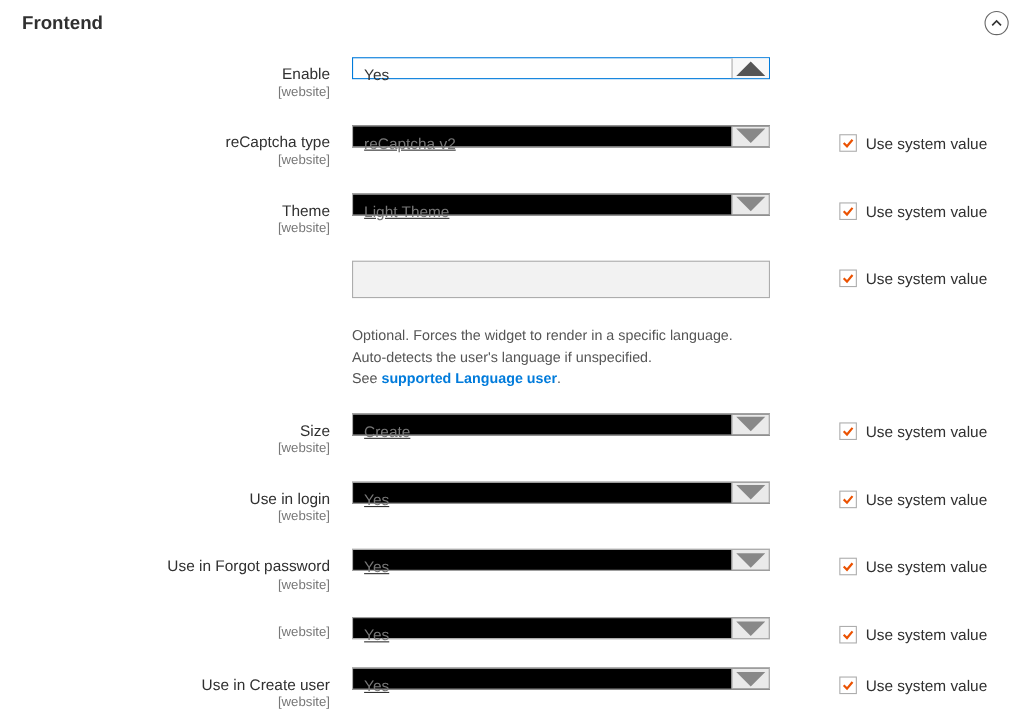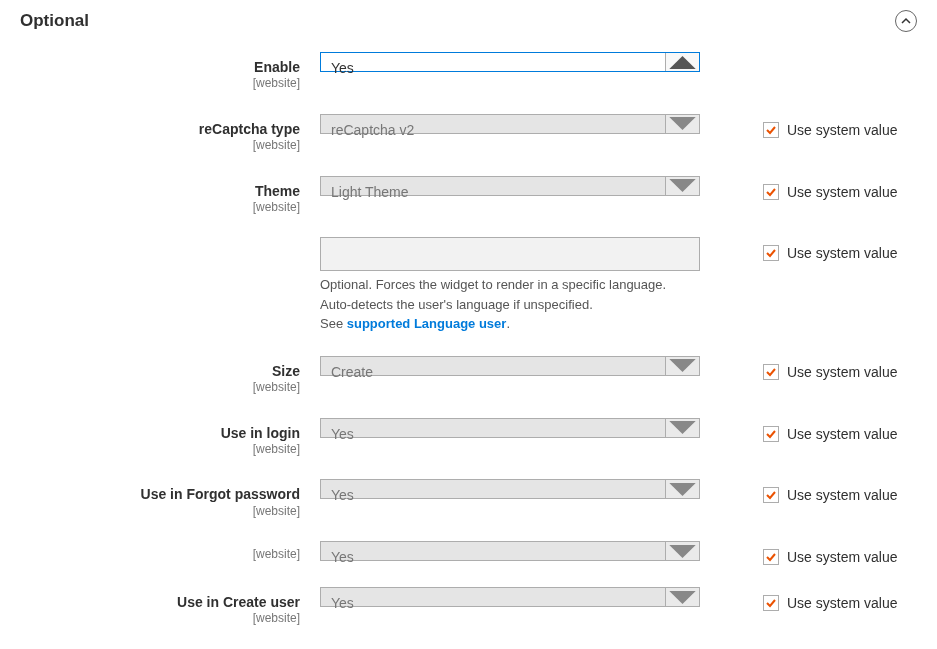--- a/index.html
+++ b/index.html
@@ -3,45 +3,45 @@
   <meta charset="utf-8">
   <style>
     * { box-sizing: border-box; margin: 0; padding: 0; }
     body { font-family: 'Helvetica Neue', Arial, sans-serif; font-size: 14px; color: #333; background: #fff; padding: 10px 20px; }
     .header-row { display: flex; align-items: center; justify-content: space-between; padding: 0 0 20px 0; }
     .section-title { font-size: 17px; font-weight: 600; color: #303030; }
     .collapse-btn { width: 22px; height: 22px; border: 1px solid #666; border-radius: 50%; display: flex; align-items: center; justify-content: center; cursor: pointer; background: #fff; }
     .collapse-btn svg { width: 10px; height: 10px; }
     .field-row { display: flex; align-items: flex-start; margin-bottom: 22px; }
     .label-col { width: 300px; text-align: right; padding-right: 20px; padding-top: 6px; }
-    .label-main { font-size: 14px; color: #303030; font-weight: 700; display: block; line-height: 1.3; }
+    .label-main { font-size: 14px; color: #303030; font-weight: 400; display: block; line-height: 1.3; }
     .label-scope { font-size: 12px; color: #777; display: block; line-height: 1.3; }
     .control-col { width: 380px; }
     .extra-col { padding-left: 25px; padding-top: 8px; display: flex; align-items: center; }
     .select-wrap { position: relative; width: 100%; height: 20px; border: 1px solid #adadad; background: #fff; display: flex; }
     .select-wrap.active { border-color: #007bdb; }
-    .select-wrap.disabled { background: #e5e5e5; }
+    .select-wrap.disabled { background: #000000; text-decoration: underline; }
     .select-value { flex: 1; padding: 7px 10px; font-size: 14px; color: #333; }
     .select-wrap.disabled .select-value { color: #777; }
     .select-arrow { width: 34px; border-left: 1px solid #adadad; display: flex; align-items: center; justify-content: center; background: #f8f8f8; }
     .select-wrap.disabled .select-arrow { background: #eaeaea; }
     .select-arrow.up svg { transform: rotate(180deg); }
     .text-input { width: 100%; height: 34px; border: 1px solid #adadad; background: #f2f2f2; padding: 7px 10px; font-size: 14px; }
-    .help-text { font-size: 13px; color: #555; margin-top: 4px; line-height: 1.5; }
+    .help-text { font-size: 13px; color: #555; margin-top: 24px; line-height: 1.5; }
     .help-link { color: #007bdb; font-weight: 600; text-decoration: none; }
     .checkbox-wrap { display: flex; align-items: center; gap: 8px; padding-left: 38px; }
     .chk { width: 16px; height: 16px; border: 1px solid #adadad; background: #fff; display: flex; align-items: center; justify-content: center; cursor: pointer; }
     .chk svg { width: 12px; height: 12px; }
     .chk-label { font-size: 14px; color: #303030; }
   </style>
 </head>
 <body>
 
 <div class="header-row">
-  <div class="section-title">Optional</div>
+  <div class="section-title">Frontend</div>
   <div class="collapse-btn">
     <svg viewBox="0 0 10 10">
         <path d="M1 7 L5 3 L9 7" fill="none" stroke="#333" stroke-width="1.5"></path>
       </svg>
   </div>
 </div>
 
 <div class="field-row">
   <div class="label-col">
     <span class="label-main">Enable</span>

